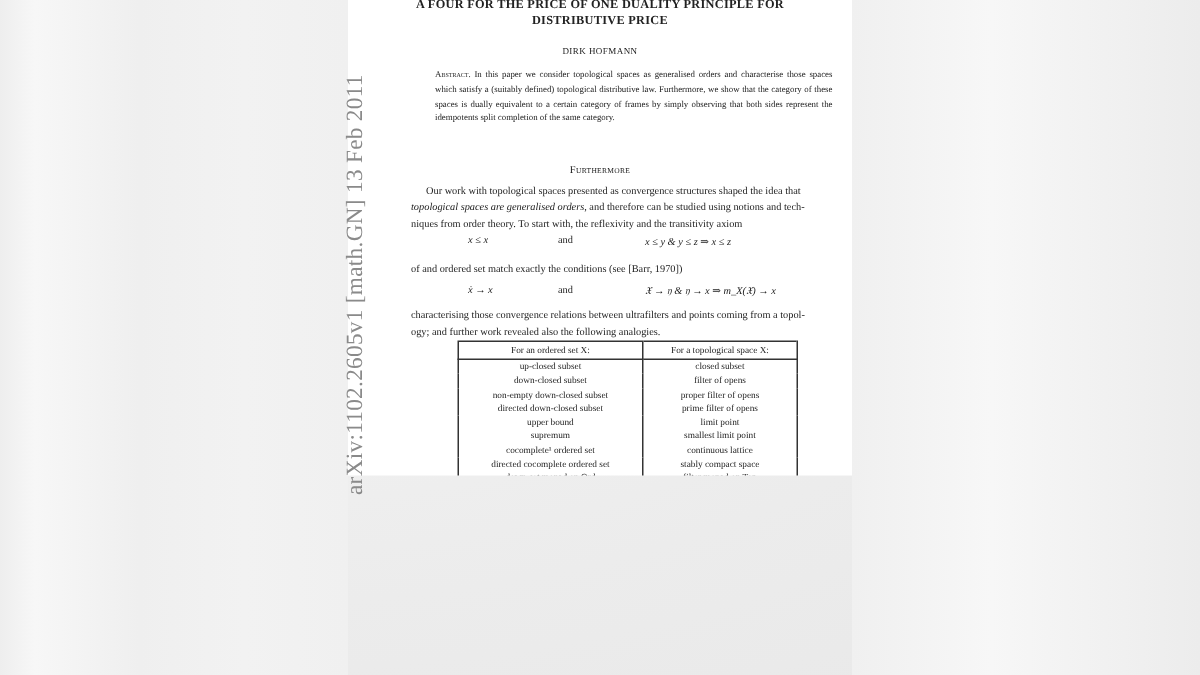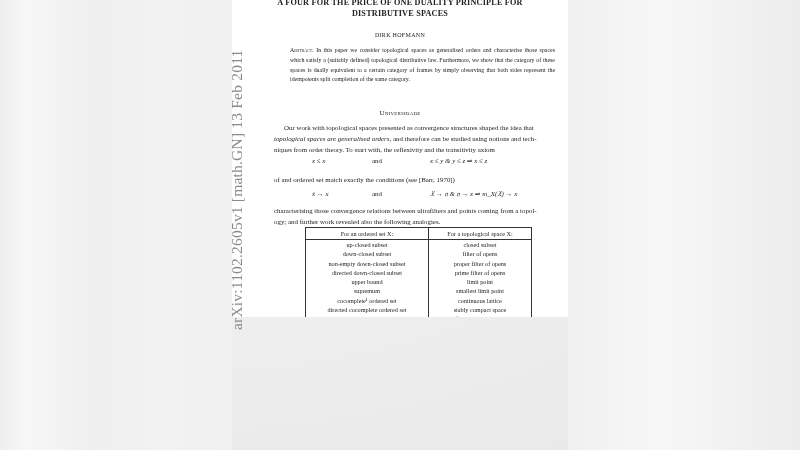--- a/index.html
+++ b/index.html
@@ -82,31 +82,31 @@
 </head>
 <body>
 
 <div class="bg-left"></div>
 <div class="bg-right"></div>
 
 <div class="page">
 
   <div class="title">
     <div>A FOUR FOR THE PRICE OF ONE DUALITY PRINCIPLE FOR</div>
-    <div>DISTRIBUTIVE SPACES</div>
+    <div>DISTRIBUTIVE PRICE</div>
   </div>
 
   <div class="author">DIRK HOFMANN</div>
 
   <div class="abstract">
     <span class="sc">Abstract.</span>
     <span>In this paper we consider topological spaces as generalised orders and characterise those spaces which satisfy a (suitably defined) topological distributive law. Furthermore, we show that the category of these spaces is dually equivalent to a certain category of frames by simply observing that both sides represent the idempotents split completion of the same category.</span>
   </div>
 
-  <div class="section-head">Universidade</div>
+  <div class="section-head">Furthermore</div>
 
   <div class="para" style="top:122px;">
     <span class="line indent">Our work with topological spaces presented as convergence structures shaped the idea that</span>
     <span class="line"><i>topological spaces are generalised orders</i><span>, and therefore can be studied using notions and tech-</span></span>
     <span class="line">niques from order theory. To start with, the reflexivity and the transitivity axiom</span>
   </div>
 
   <div class="math-row" style="top:157px;">
     <span style="left:38px;">x ≤ x</span>
     <span class="and" style="left:98px;">and</span>

